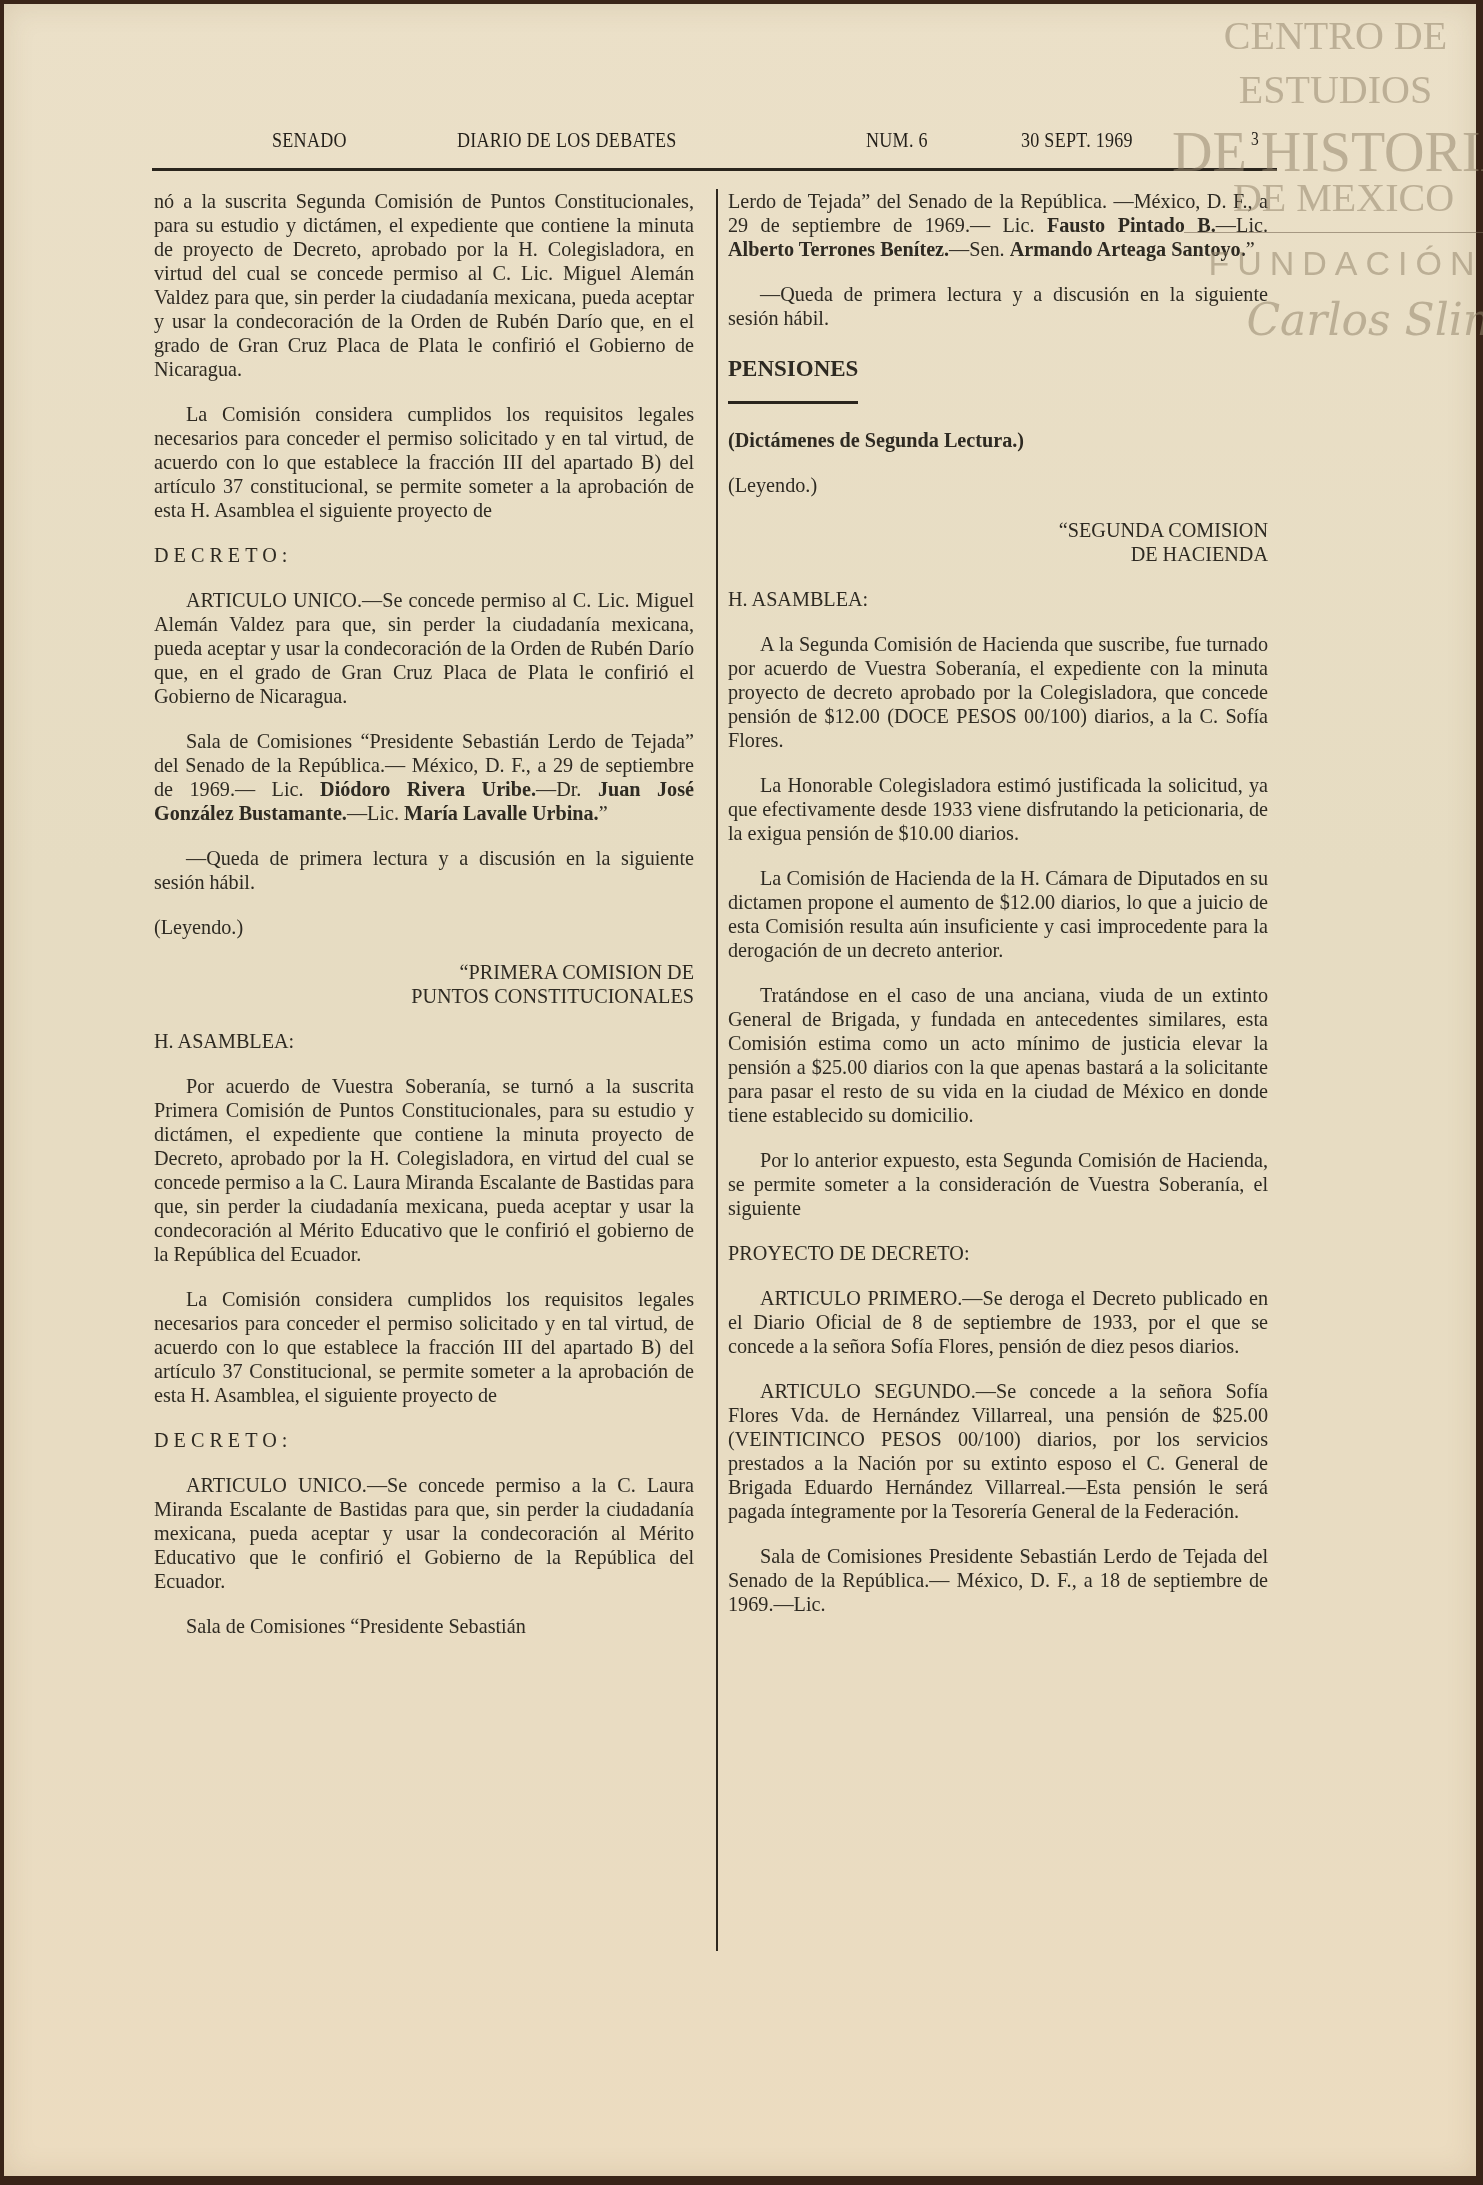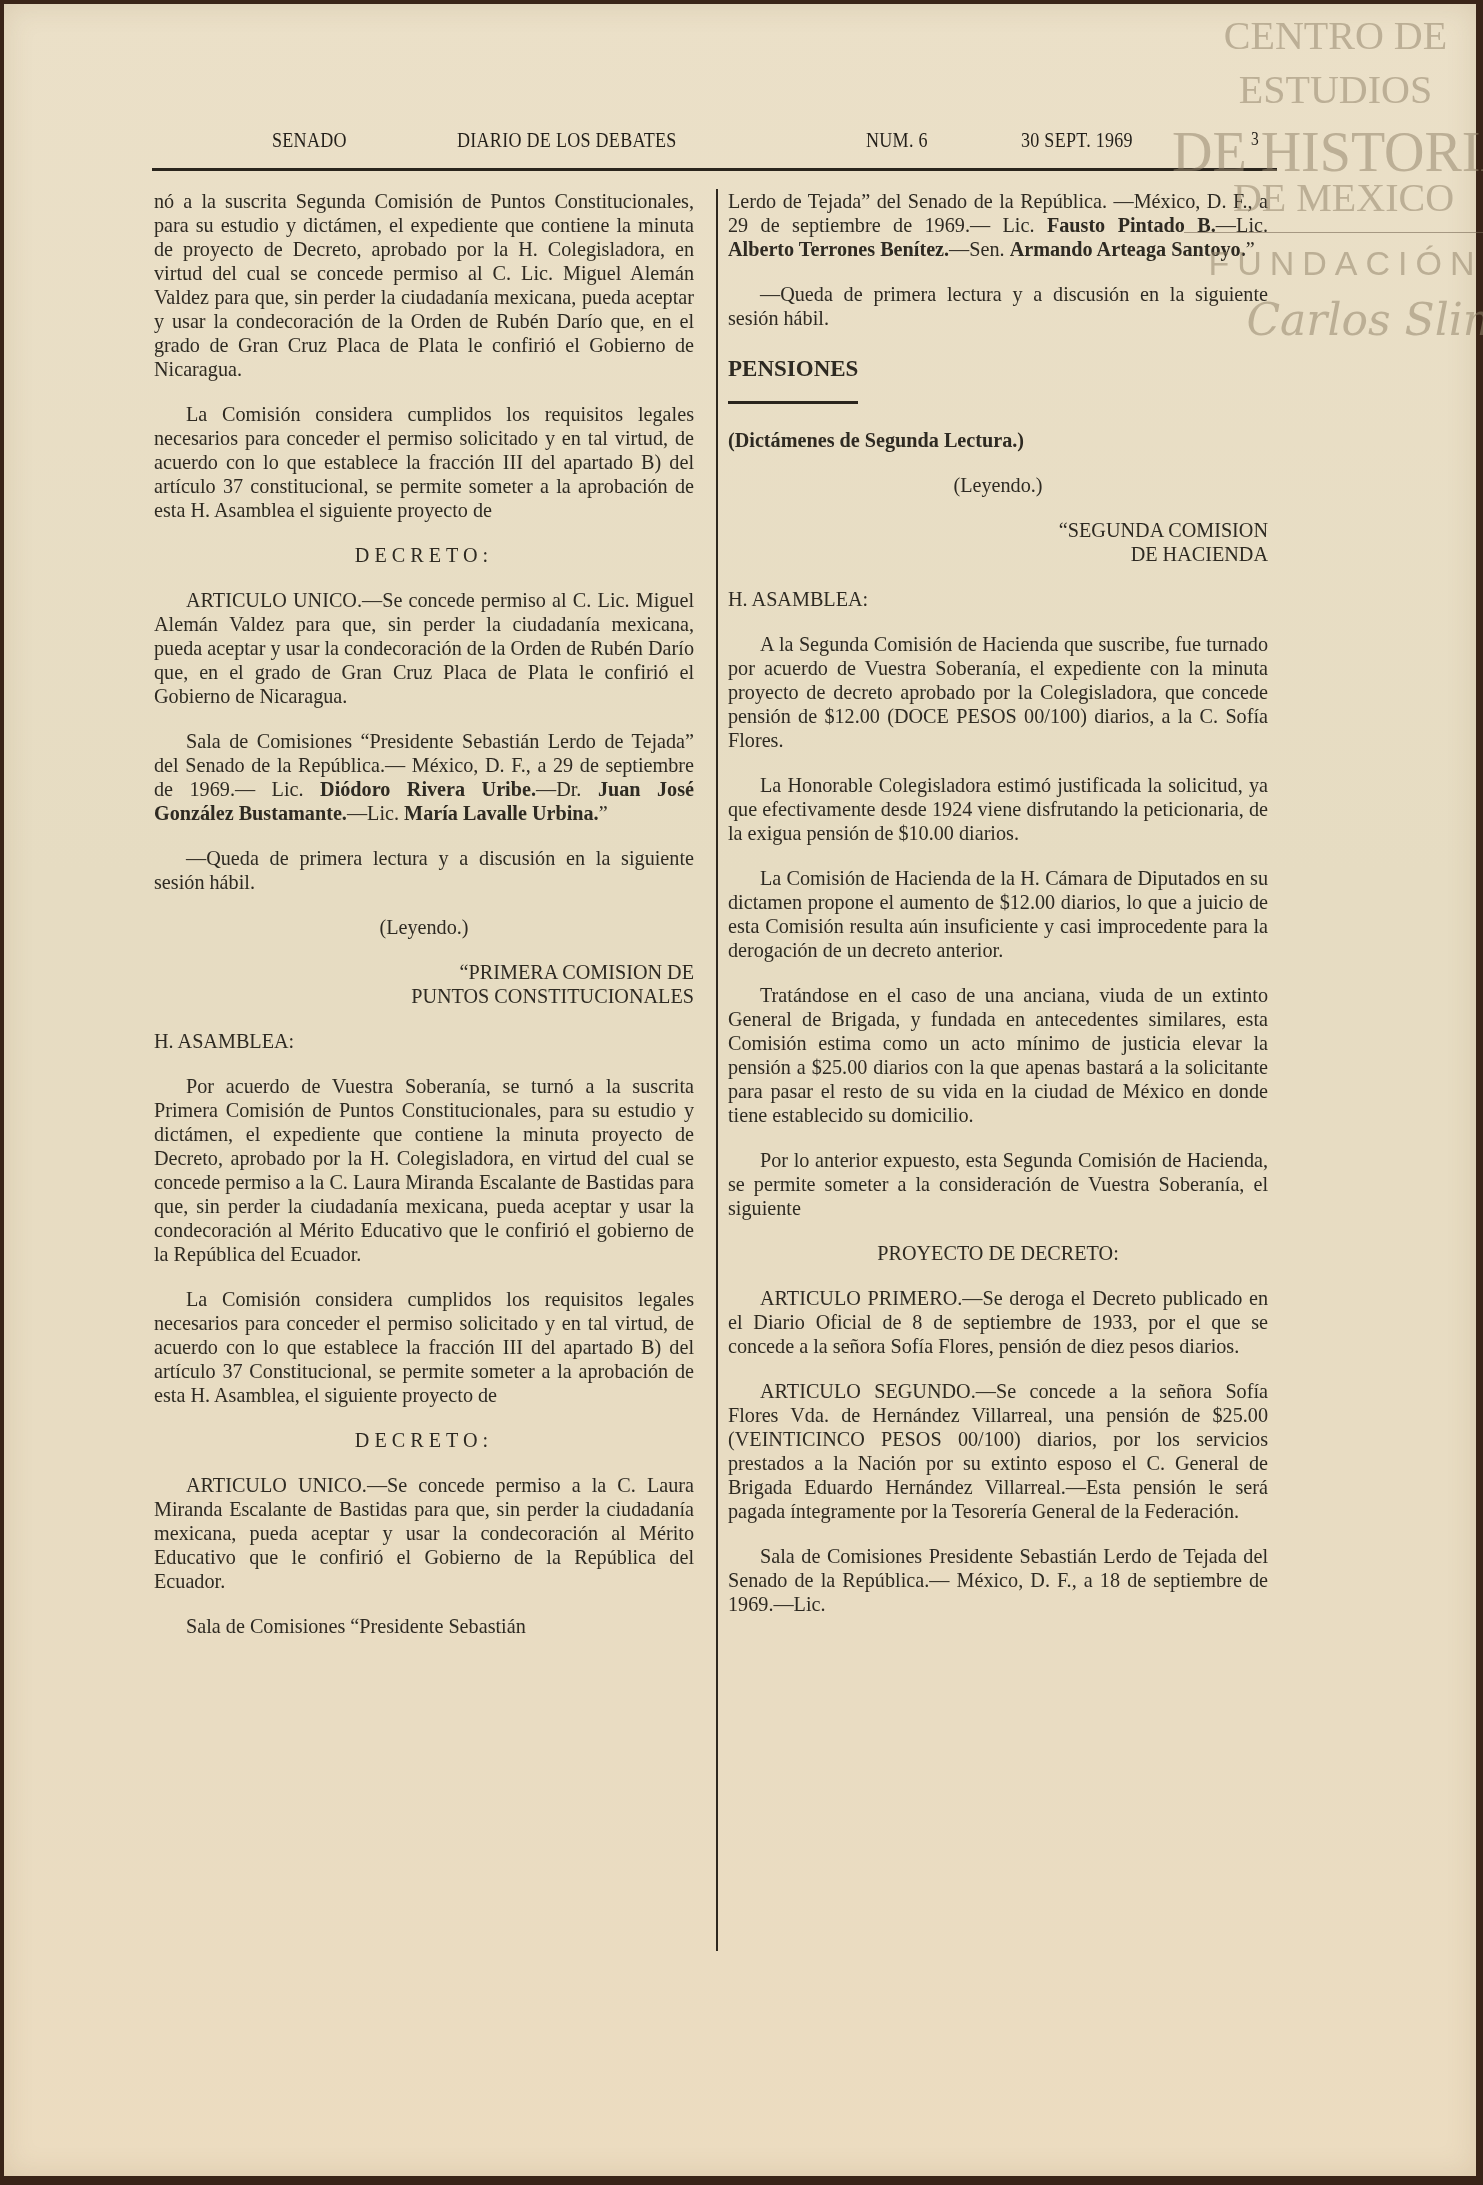--- a/index.html
+++ b/index.html
@@ -36,21 +36,21 @@
       hyphens: manual;
     }
     .col-left { left: 150px; width: 540px; }
     .col-right { left: 724px; width: 540px; }
     .col-divider {
       position: absolute; left: 712px; top: 185px; width: 2px; height: 1762px;
       background: #2e281f;
     }
     .col p { margin: 0 0 21px 0; text-indent: 32px; }
     .col p.noindent { text-indent: 0; }
-    .col .center { text-align: center; text-indent: 0; }
+    .col .center { text-align: left; text-indent: 0; }
     .col .right { text-align: right; text-indent: 0; }
     .col .spaced { letter-spacing: 5px; }
     .col b { font-weight: bold; }
     .section-title {
       font-weight: bold; font-size: 23px; margin: 6px 0 4px 0; text-indent: 0 !important;
       display: inline-block; border-bottom: 3px solid #2a251d; padding-bottom: 20px;
     }
     .subtitle { font-weight: bold; text-indent: 0 !important; }
     .watermark {
       position: absolute; left: 1180px; top: 0; width: 303px; height: 370px;
@@ -107,21 +107,21 @@
     <p>—Queda de primera lectura y a discusión en la siguiente sesión hábil.</p>
     <div><span class="section-title">PENSIONES</span></div>
     <p class="subtitle" style="margin-top:20px;">(Dictámenes de Segunda Lectura.)</p>
     <p class="center">(Leyendo.)</p>
     <div class="right">
       <div>“SEGUNDA COMISION</div>
       <div>DE HACIENDA</div>
     </div>
     <p class="noindent" style="margin-top:21px;">H. ASAMBLEA:</p>
     <p>A la Segunda Comisión de Hacienda que suscribe, fue turnado por acuerdo de Vuestra Soberanía, el expediente con la minuta proyecto de decreto aprobado por la Colegisladora, que concede pensión de $12.00 (DOCE PESOS 00/100) diarios, a la C. Sofía Flores.</p>
-    <p>La Honorable Colegisladora estimó justificada la solicitud, ya que efectivamente desde 1924 viene disfrutando la peticionaria, de la exigua pensión de $10.00 diarios.</p>
+    <p>La Honorable Colegisladora estimó justificada la solicitud, ya que efectivamente desde 1933 viene disfrutando la peticionaria, de la exigua pensión de $10.00 diarios.</p>
     <p>La Comisión de Hacienda de la H. Cámara de Diputados en su dictamen propone el aumento de $12.00 diarios, lo que a juicio de esta Comisión resulta aún insuficiente y casi improcedente para la derogación de un decreto anterior.</p>
     <p>Tratándose en el caso de una anciana, viuda de un extinto General de Brigada, y fundada en antecedentes similares, esta Comisión estima como un acto mínimo de justicia elevar la pensión a $25.00 diarios con la que apenas bastará a la solicitante para pasar el resto de su vida en la ciudad de México en donde tiene establecido su domicilio.</p>
     <p>Por lo anterior expuesto, esta Segunda Comisión de Hacienda, se permite someter a la consideración de Vuestra Soberanía, el siguiente</p>
     <p class="center">PROYECTO DE DECRETO:</p>
     <p>ARTICULO PRIMERO.—Se deroga el Decreto publicado en el Diario Oficial de 8 de septiembre de 1933, por el que se concede a la señora Sofía Flores, pensión de diez pesos diarios.</p>
     <p>ARTICULO SEGUNDO.—Se concede a la señora Sofía Flores Vda. de Hernández Villarreal, una pensión de $25.00 (VEINTICINCO PESOS 00/100) diarios, por los servicios prestados a la Nación por su extinto esposo el C. General de Brigada Eduardo Hernández Villarreal.—Esta pensión le será pagada íntegramente por la Tesorería General de la Federación.</p>
     <p>Sala de Comisiones Presidente Sebastián Lerdo de Tejada del Senado de la República.— México, D. F., a 18 de septiembre de 1969.—Lic.</p>
   </div>
 
   <div class="watermark">

